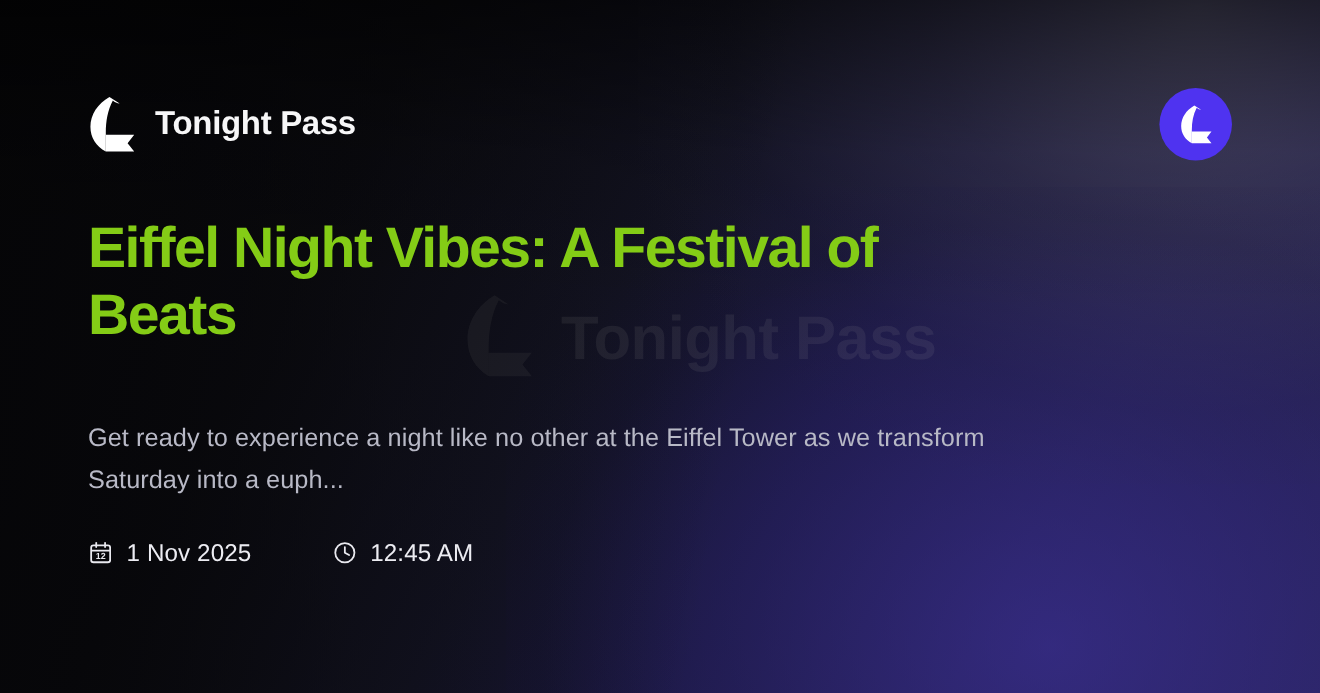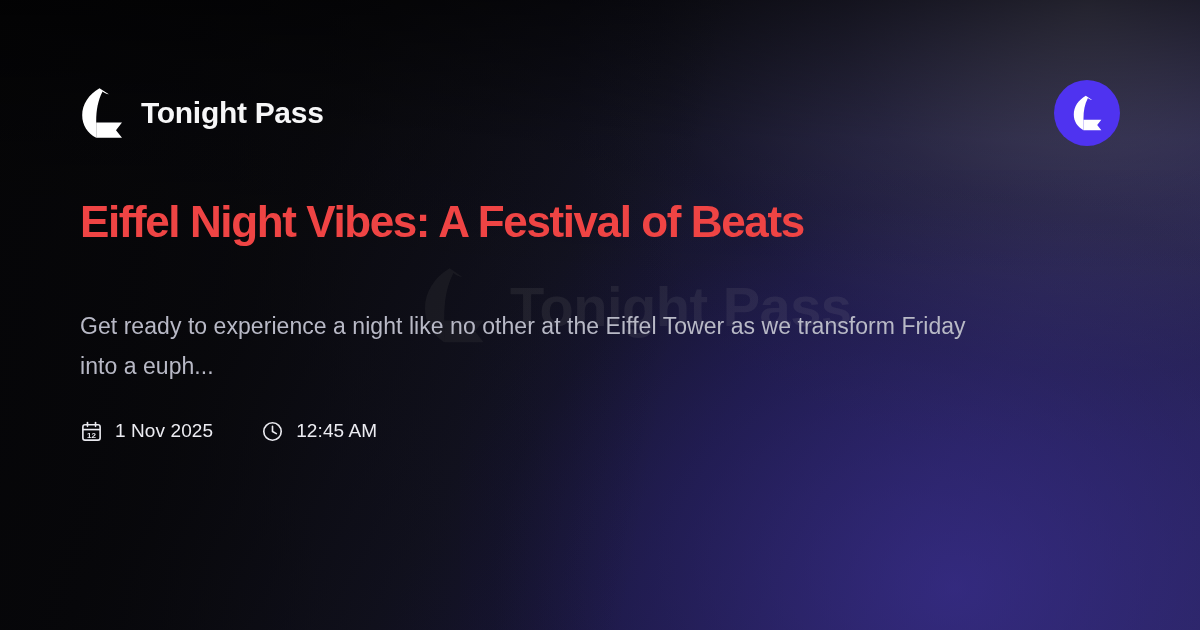--- a/index.html
+++ b/index.html
@@ -139,60 +139,60 @@
 
   
   .content {
     position: absolute;
     left: 80px;
     right: 80px;
     top: 196px;
     z-index: 6;
   }
   .event-title {
-    font-size: 44px;
+    font-size: 52px;
     line-height: 1.17;
     font-weight: 700;
-    color: #ef4444;
+    color: #84cc16;
     letter-spacing: -1.4px;
     max-width: 760px;
     margin: 0;
   }
   .event-desc {
     margin-top: 60px;
     font-size: 23px;
     line-height: 1.70;
     font-weight: 400;
     color: #b8b9c6;
     max-width: 900px;
     letter-spacing: 0.05px;
   }
 
   
   .meta-row {
     margin-top: 34px;
     display: flex;
     align-items: center;
-    gap: 48px;
+    gap: 73px;
   }
   .meta-item {
     display: flex;
     align-items: center;
     gap: 12px;
     white-space: nowrap;
   }
   .meta-icon {
     width: 23px; height: 23px;
     flex: none;
     display: block;
     color: #e9e9ef;
   }
   .meta-icon svg { width: 100%; height: 100%; display: block; }
   .meta-text {
-    font-size: 19px;
+    font-size: 22px;
     font-weight: 400;
     color: #ececf2;
     letter-spacing: 0.1px;
   }
 </style>
 </head>
 <body>
 
 <div class="card">
 
@@ -229,21 +229,21 @@
           <path d="M19.5 1.2 C8.8 7.4 2.2 17.2 2.2 28.2 C2.2 38.2 7.4 45.9 16.2 50.8 L16.2 33.8 C16.2 23.2 17.9 13.2 22.6 4.4 C24.2 5.9 26.4 6.9 28.8 7.2 L19.5 1.2 Z" fill="#ffffff"></path>
           <path d="M16.2 35.6 L16.2 50.8 L42.0 50.8 L36.0 43.2 L42.0 35.6 Z" fill="#ffffff"></path>
         </svg>
       </span>
     </div>
   </div>
 
   <div class="content">
     <h1 class="event-title">Eiffel Night Vibes: A Festival of Beats</h1>
 
-    <p class="event-desc">Get ready to experience a night like no other at the Eiffel Tower as we transform Friday into a euph...</p>
+    <p class="event-desc">Get ready to experience a night like no other at the Eiffel Tower as we transform Saturday into a euph...</p>
 
     <div class="meta-row">
 
       <div class="meta-item">
         <span class="meta-icon">
           <svg viewBox="0 0 24 24" xmlns="http://www.w3.org/2000/svg" aria-hidden="true">
             <rect x="3" y="5" width="18" height="16" rx="2.2" fill="none" stroke="currentColor" stroke-width="1.7"></rect>
             <line x1="3" y1="10" x2="21" y2="10" stroke="currentColor" stroke-width="1.7"></line>
             <line x1="7.8" y1="2.6" x2="7.8" y2="6.6" stroke="currentColor" stroke-width="1.7" stroke-linecap="round"></line>
             <line x1="16.2" y1="2.6" x2="16.2" y2="6.6" stroke="currentColor" stroke-width="1.7" stroke-linecap="round"></line>

